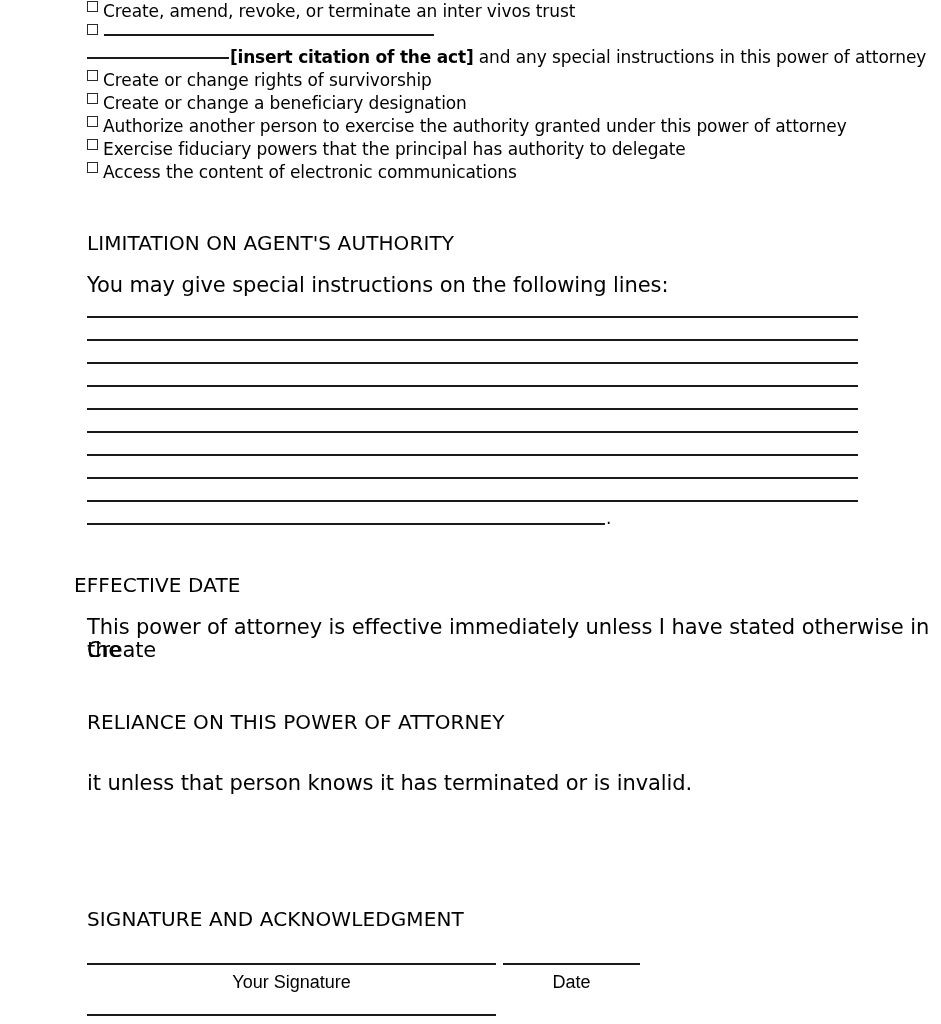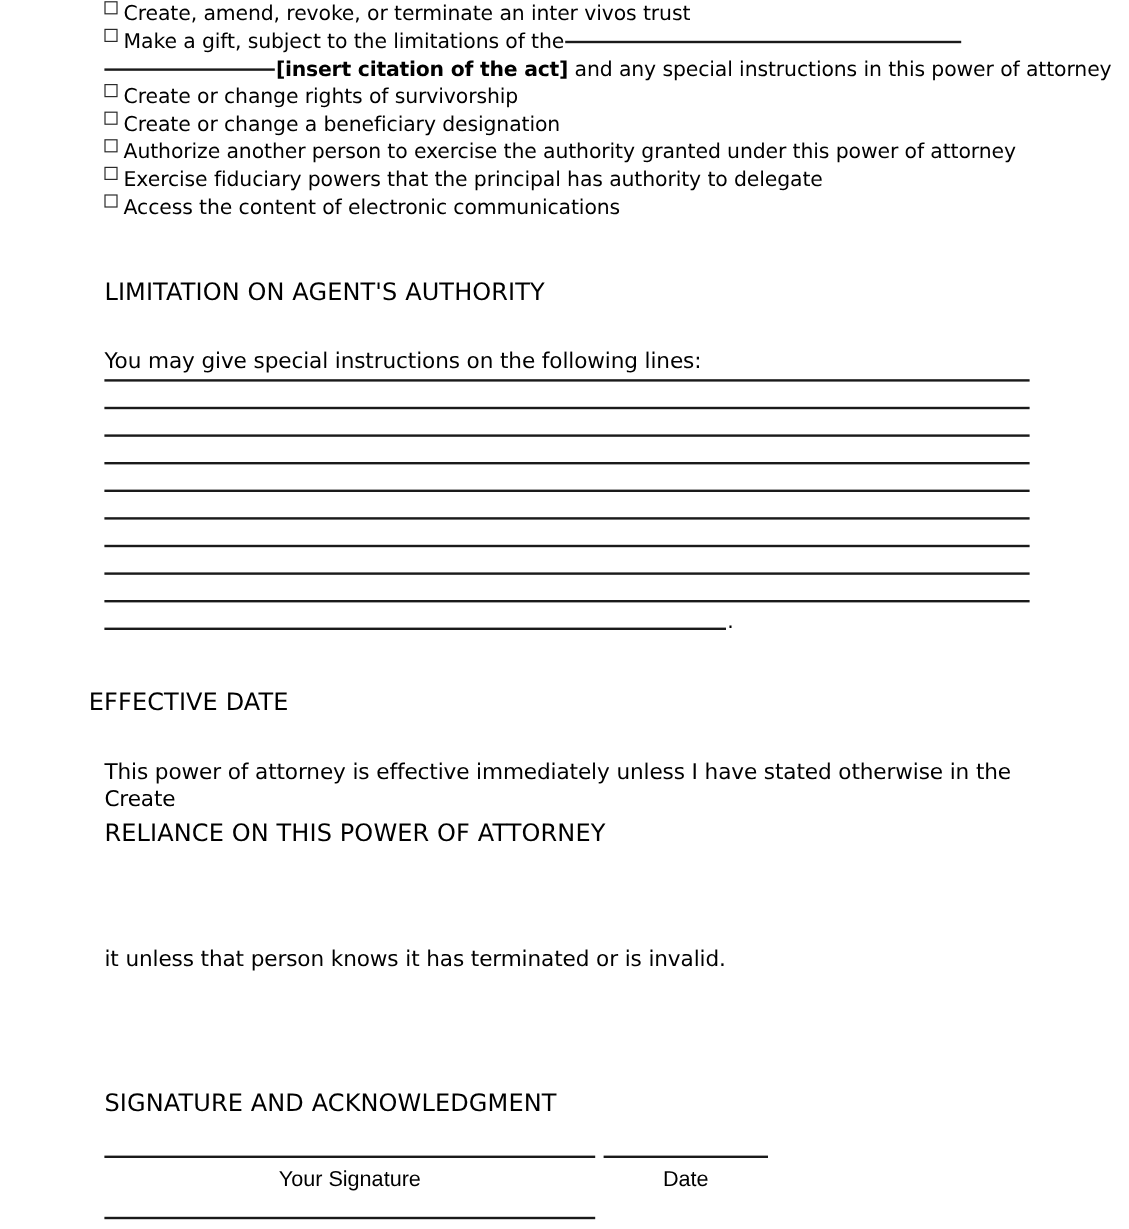--- a/index.html
+++ b/index.html
@@ -79,24 +79,23 @@
     position: absolute;
     font-size: 20px;
     font-weight: normal;
     letter-spacing: 0.1px;
     white-space: nowrap;
   }
 
   
   .para {
     position: absolute;
-    font-size: 18px;
+    font-size: 21px;
     line-height: 23px;
     letter-spacing: -0.1px;
-    margin-top: 16px;
   }
 
   
   .blank-rule {
     position: absolute;
     height: 0;
     border-bottom: 2.5px solid #1a1a1a;
   }
   .period-dot {
     position: absolute;
@@ -124,21 +123,21 @@
 
 <div class="page">
 
   <div class="cb-list">
 
     <div class="cb-row" style="top:0px;">
       <span class="cb-box"></span><span class="cb-text">Create, amend, revoke, or terminate an inter vivos trust</span>
     </div>
 
     <div class="cb-row" style="top:0px;">
-      <span class="cb-box"></span><span class="cb-text">Make a gift, subject to the limitations of the</span><span class="rule-inline" style="width:330px;"></span>
+      <span class="cb-box"></span><span class="rule-inline" style="width:330px;"></span>
     </div>
 
     <div class="cb-wrap2">
       <span class="rule-inline" style="width:142px;"></span><span class="cite-bold">[insert citation of the act]</span><span class="cb-text"> and any special instructions in this power of attorney</span>
     </div>
 
     <div class="cb-row">
       <span class="cb-box"></span><span class="cb-text">Create or change rights of survivorship</span>
     </div>
 
@@ -174,21 +173,21 @@
   <div class="blank-rule" style="left:87px; top:477px;  width:771px;"></div>
   <div class="blank-rule" style="left:87px; top:500px;  width:771px;"></div>
   <div class="blank-rule" style="left:87px; top:523px;  width:518px;"></div>
   <div class="period-dot" style="left:606px; top:513px;">.</div>
 
   <div class="heading" style="left:74px; top:573px;">EFFECTIVE DATE</div>
 
   <div class="para" style="left:87px; top:616px;">This power of attorney is effective immediately unless I have stated otherwise in the</div>
   <div class="para" style="left:87px; top:639px;">Create</div>
 
-  <div class="heading" style="left:87px; top:682px;">RELIANCE ON THIS POWER OF ATTORNEY</div>
+  <div class="heading" style="left:87px; top:710px;">RELIANCE ON THIS POWER OF ATTORNEY</div>
 
   <div class="para" style="left:87px; top:772px;">it unless that person knows it has terminated or is invalid.</div>
 
   <div class="heading" style="left:87px; top:907px;">SIGNATURE AND ACKNOWLEDGMENT</div>
 
   <div class="sig-rule" style="left:87px; top:963px; width:409px;"></div>
   <div class="sig-rule" style="left:503px; top:963px; width:137px;"></div>
 
   <div class="sig-label" style="left:87px; top:971px; width:409px;">Your Signature</div>
   <div class="sig-label" style="left:503px; top:971px; width:137px;">Date</div>

